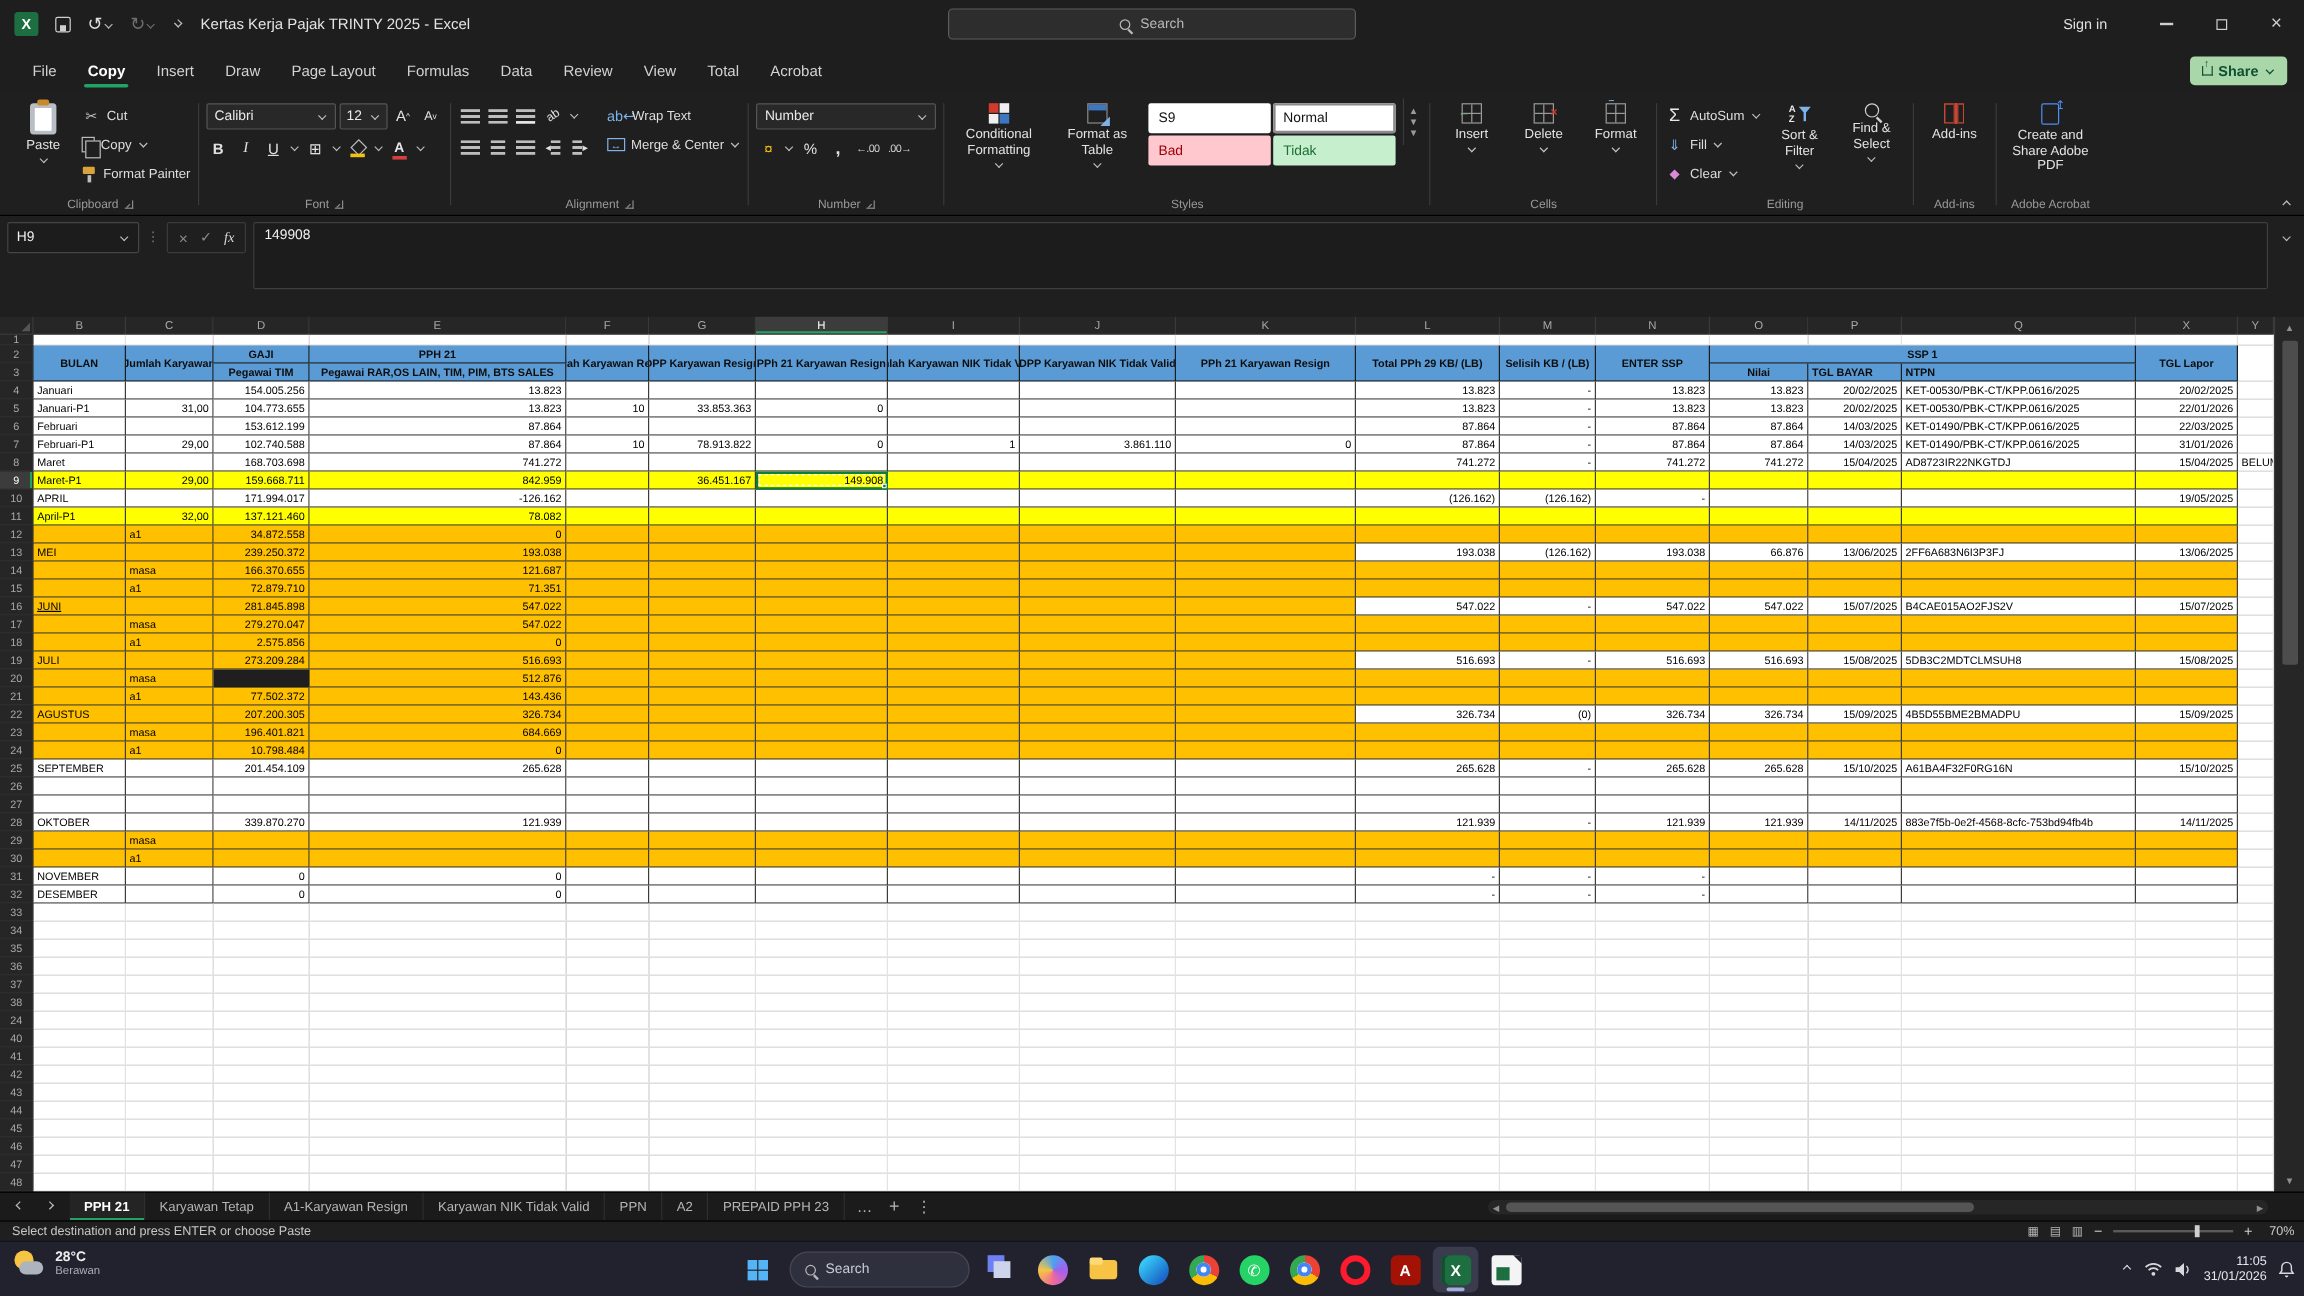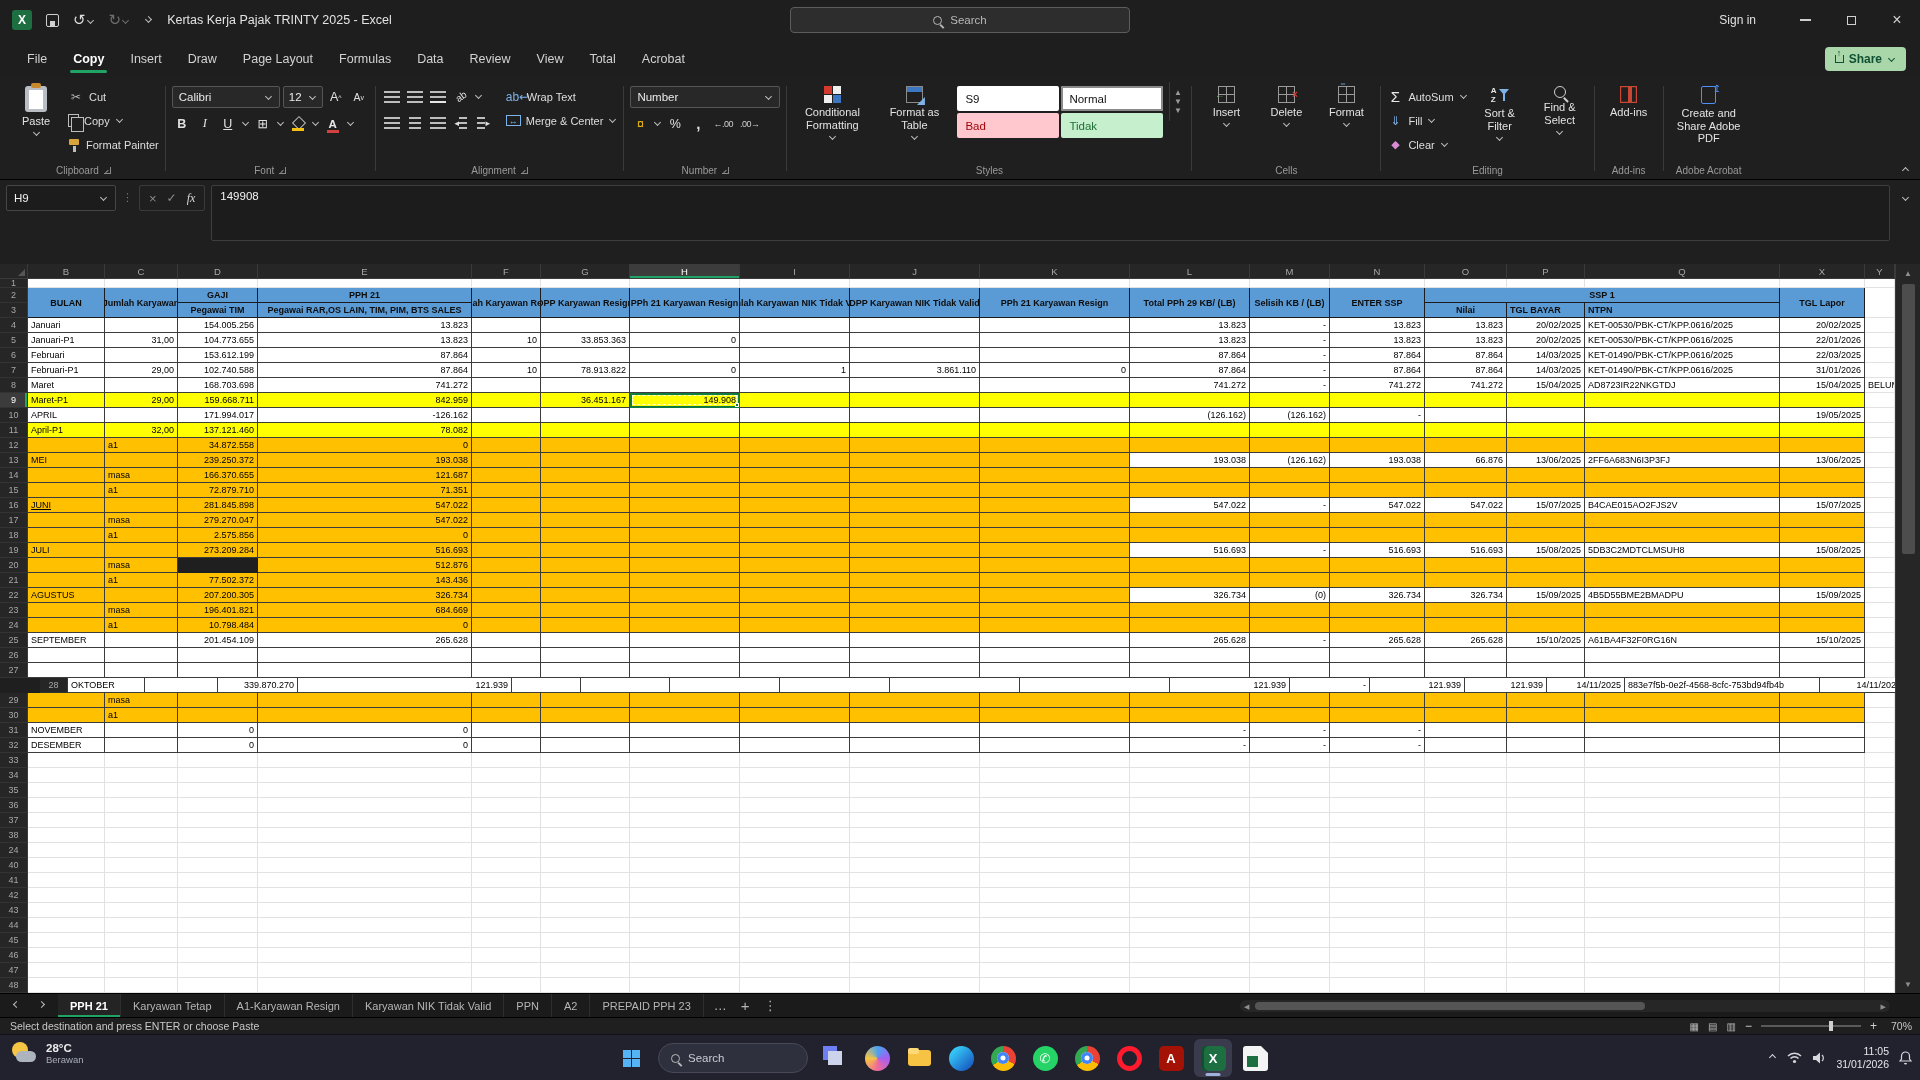--- a/index.html
+++ b/index.html
@@ -1142,21 +1142,21 @@
           <div class="scell tb" style="width: 150px;"></div>
           <div class="scell tb" style="width: 120px;"></div>
           <div class="scell tb" style="width: 80px;"></div>
           <div class="scell tb" style="width: 95px;"></div>
           <div class="scell tb" style="width: 82px;"></div>
           <div class="scell tb" style="width: 78px;"></div>
           <div class="scell tb" style="width: 195px;"></div>
           <div class="scell tb" style="width: 85px;"></div>
           <div class="scell gl" style="width: 30px;"></div>
         </div>
-        <div class="srow" style="height: 15px; padding-left: 40px;">
+        <div class="srow" style="height: 15px;">
           <div class="gut" style="height: 15px;">28</div>
           <div class="scell tb" style="width: 77px; justify-content: flex-start;">OKTOBER</div>
           <div class="scell tb" style="width: 73px;"></div>
           <div class="scell tb" style="width: 80px; justify-content: flex-end;">339.870.270</div>
           <div class="scell tb" style="width: 214px; justify-content: flex-end;">121.939</div>
           <div class="scell tb" style="width: 69px;"></div>
           <div class="scell tb" style="width: 89px;"></div>
           <div class="scell tb" style="width: 110px;"></div>
           <div class="scell tb" style="width: 110px;"></div>
           <div class="scell tb" style="width: 130px;"></div>

